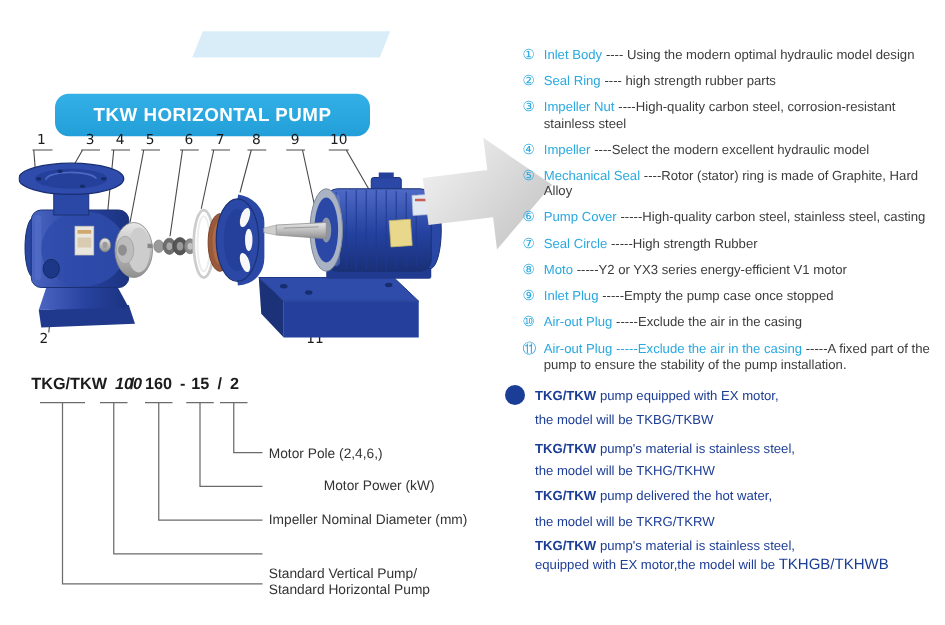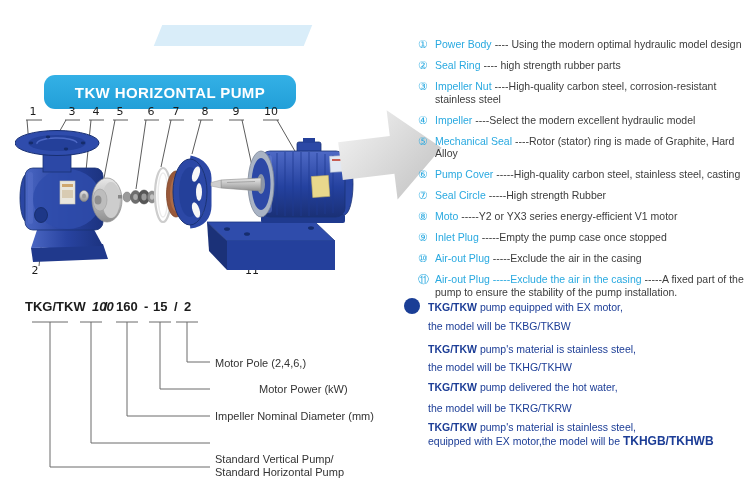--- a/index.html
+++ b/index.html
@@ -32,26 +32,26 @@
   
   .model-breakdown { position:absolute; left:20px; top:295px; width:345px; height:202px; }
   .mb-seg { position:absolute; top:4px; font-weight:bold; font-size:13px; color:#1c1c1c; }
   .s0{left:5px;}  .s1{left:72px;font-style:italic;} .s2{left:84px;} .s3{left:96px;}
   .s4{left:124px;} .s5{left:133px;} .s6{left:154px;} .s7{left:164px;}
   .mb-svg { position:absolute; left:0; top:0; }
   .mb-label { position:absolute; left:195px; font-size:11px; color:#333; white-space:nowrap; }
   .ml0{top:62px;} .ml1{top:88px;padding-left:44px;} .ml2{top:115px;} .ml3{top:142px;} .ml4{top:158px; line-height:13px;}
 
   
-  .variants { position:absolute; left:398px; top:290px; width:356px; height:175px; }
+  .variants { position:absolute; left:398px; top:300px; width:356px; height:175px; }
   .bullet { position:absolute; left:6px; top:8px; width:16px; height:16px;
             border-radius:50%; background:#1a3e96; }
   .v-line { position:absolute; left:30px; font-size:10.5px; color:#1c3d96; white-space:nowrap; }
   .vb { font-weight:bold; }
-  .vbe { font-weight:bold; font-size:12px; }
+  .vbe { font-weight:normal; font-size:12px; }
   .v0{top:11px;} .v1{top:30px;} .v2{top:53px;} .v3{top:71px;}
   .v4{top:91px;} .v5{top:112px;} .v6{top:131px;} .v7{top:144px;}
 </style>
 </head>
 <body>
 
 <div class="page">
 
   <div class="ribbon-back"></div>
   <div class="banner">
@@ -199,21 +199,21 @@
       <linearGradient id="gArrow" x1="0" y1="0" x2="1" y2="1">
         <stop offset="0" stop-color="#f4f4f4"></stop>
           <stop offset="1" stop-color="#c0c0c0"></stop>
       </linearGradient>
     </defs>
     <polygon points="4,40 56,40 56,14 106,58 56,104 56,78 4,78" fill="url(#gArrow)" transform="rotate(-7 55 58)"></polygon>
   </svg>
 
   <div class="parts-list">
     <div class="pl-item">
-      <span class="pl-num">①</span><span class="pl-name">Power Body</span><span class="pl-desc">---- Using the modern optimal hydraulic model design</span>
+      <span class="pl-num">①</span><span class="pl-name">Inlet Body</span><span class="pl-desc">---- Using the modern optimal hydraulic model design</span>
     </div>
     <div class="pl-item">
       <span class="pl-num">②</span><span class="pl-name">Seal Ring</span><span class="pl-desc">---- high strength rubber parts</span>
     </div>
     <div class="pl-item">
       <span class="pl-num">③</span><span class="pl-name">Impeller Nut</span><span class="pl-desc">----High-quality carbon steel, corrosion-resistant stainless steel</span>
     </div>
     <div class="pl-item">
       <span class="pl-num">④</span><span class="pl-name">Impeller</span><span class="pl-desc">----Select the modern excellent hydraulic model</span>
     </div>

